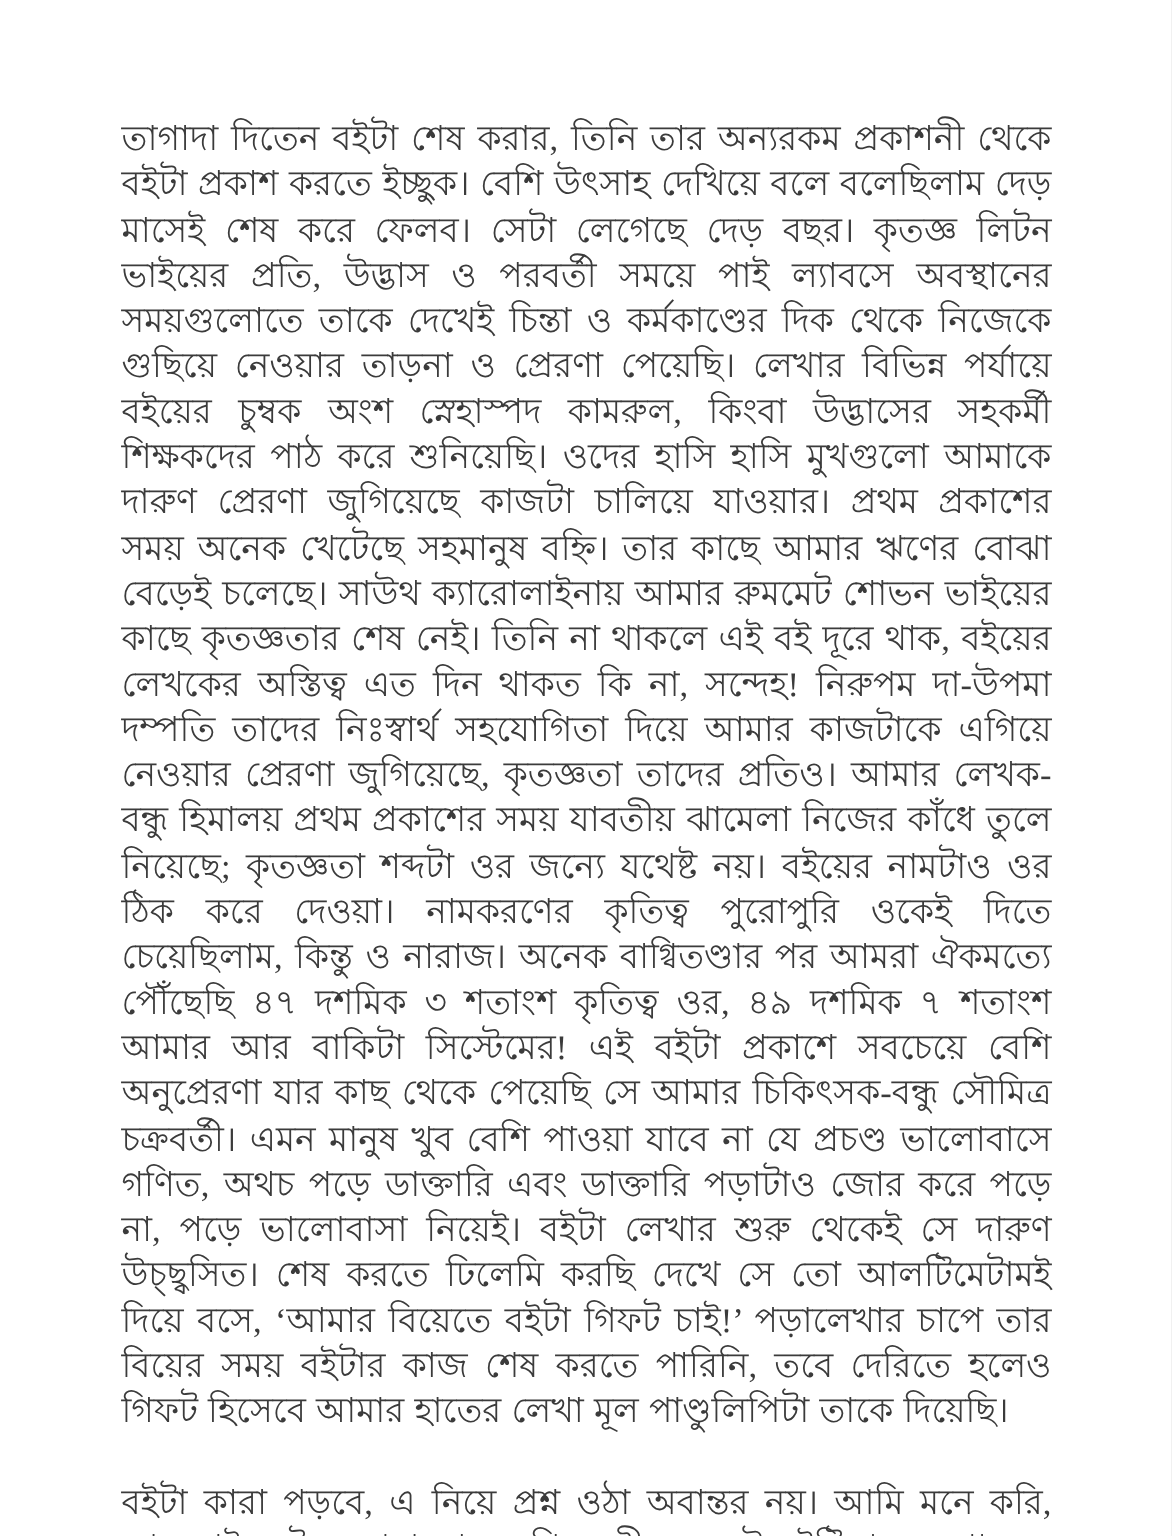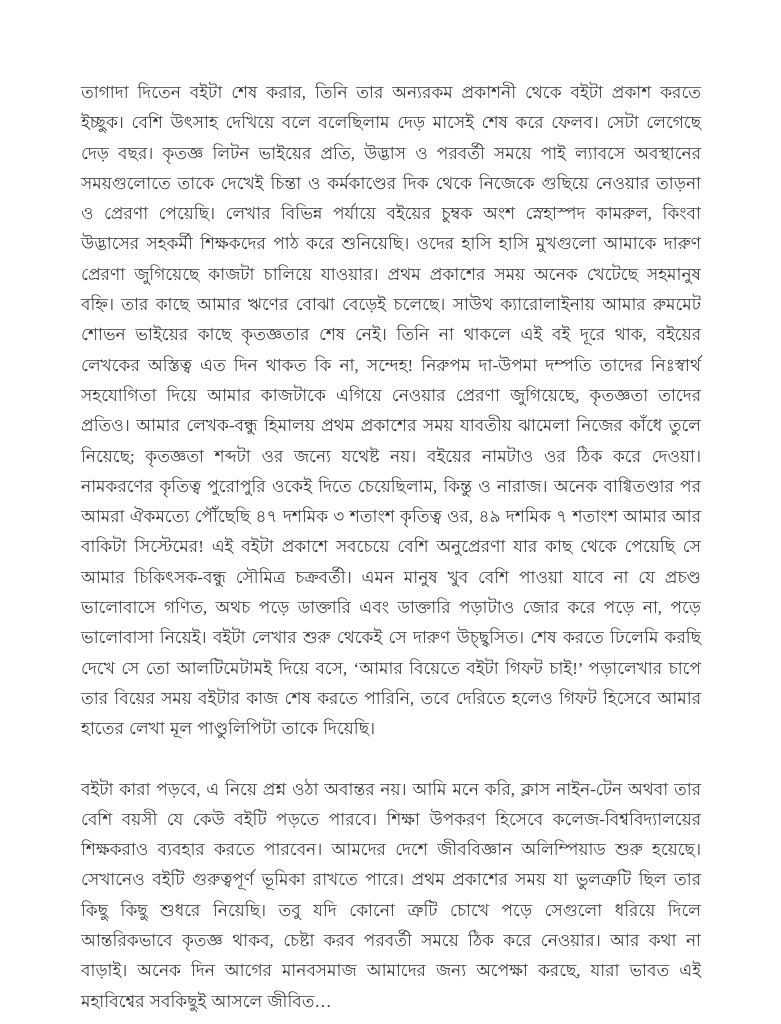--- a/index.html
+++ b/index.html
@@ -18,21 +18,21 @@
   }
   .text-block {
     position: absolute;
     left: 81px;
     top: 78px;
     width: 620px;
   }
   .para {
     margin: 0 0 30px 0;
     text-align: justify;
-    font-size: 17px;
+    font-size: 23px;
     line-height: 30.3px;
     color: #3b3b3b;
     word-spacing: 1px;
   }
 </style>
 </head>
 <body>
 
 <div class="page">
   <div class="text-block">

